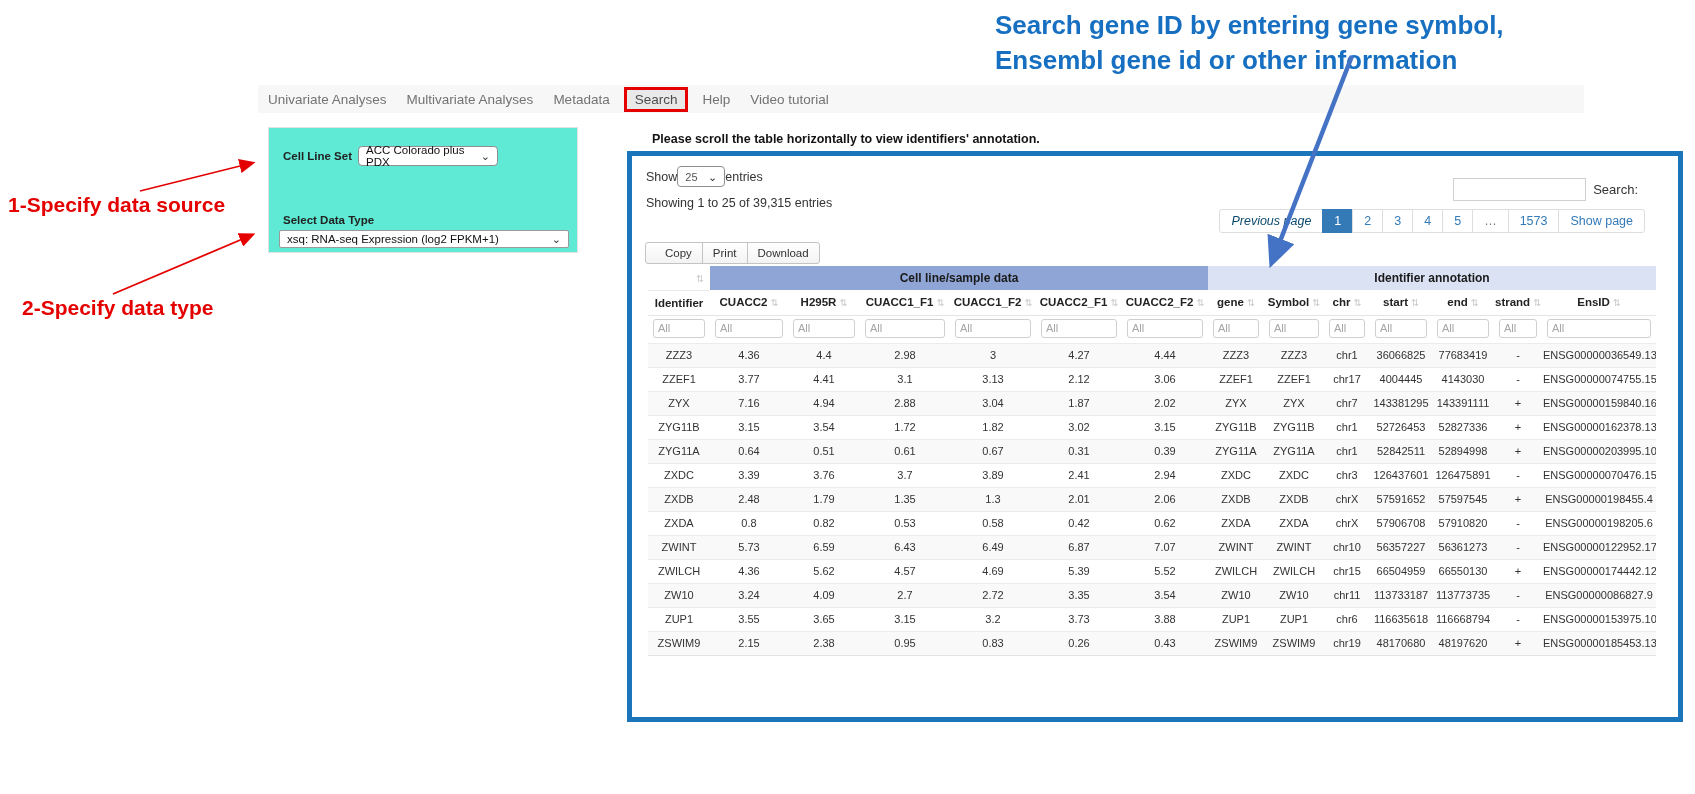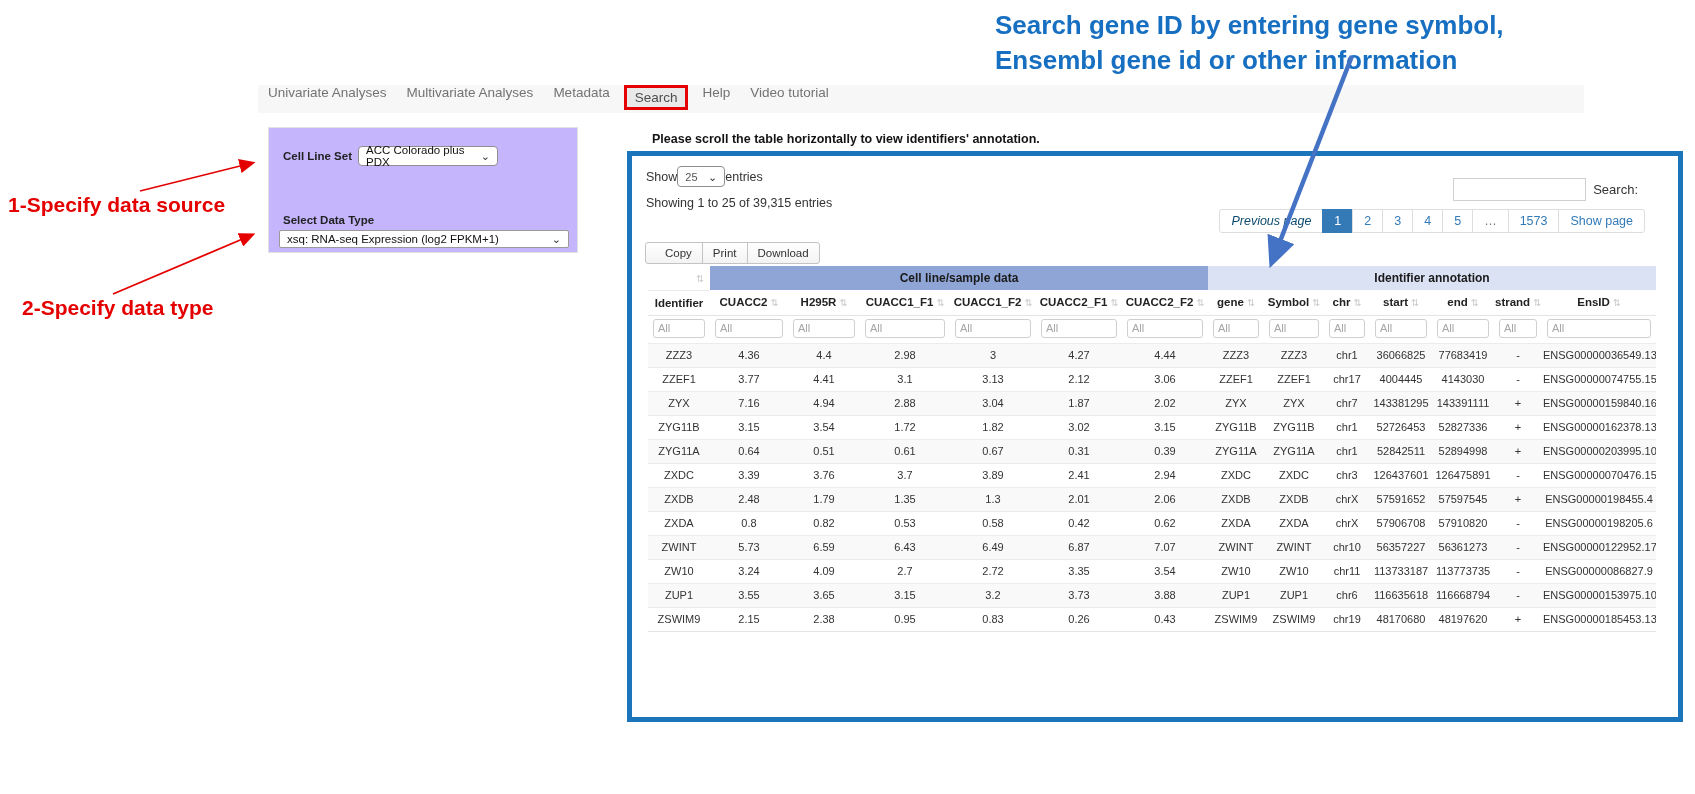--- a/index.html
+++ b/index.html
@@ -10,26 +10,26 @@
   }
 
   
   #arrow-layer { position:absolute; left:0; top:0; width:1695px; height:794px; pointer-events:none; z-index:30; }
   .blue-note { position:absolute; left:995px; top:8px; width:600px; color:#176fc1; font-weight:bold; font-size:26px; line-height:35px; z-index:20; }
   .red-note { position:absolute; color:#e50000; font-weight:bold; font-size:21px; z-index:20; }
   #red-note-1 { left:8px; top:193px; }
   #red-note-2 { left:22px; top:296px; }
 
   
-  .nav-bar { position:absolute; left:258px; top:85px; width:1326px; height:28px; background:#f7f7f7; display:flex; align-items:flex-start; font-size:13.5px; color:#737373; z-index:5; }
+  .nav-bar { position:absolute; left:258px; top:85px; width:1326px; height:28px; background:#f7f7f7; display:flex; align-items:center; font-size:13.5px; color:#737373; z-index:5; }
   .nav-item { padding:0 10px; cursor:default; white-space:nowrap; }
   .nav-item.active { background:#e9e9e9; border:3px solid #e50000; padding:2px 8px; margin:0 4px; color:#4d4d4d; }
 
   
-  .left-panel { position:absolute; left:268px; top:127px; width:310px; height:126px; background:#c4b5fd; border:1px solid #e2e2e2; font-size:11.5px; z-index:5; }
+  .left-panel { position:absolute; left:268px; top:127px; width:310px; height:126px; background:#5eead4; border:1px solid #e2e2e2; font-size:11.5px; z-index:5; }
   .panel-row1 { position:absolute; left:14px; top:18px; display:flex; align-items:center; }
   .panel-label { font-weight:bold; color:#222; white-space:nowrap; }
   .fake-select { background:#fff; border:1px solid #8e8e8e; border-radius:4px; display:flex; align-items:center; justify-content:space-between; padding:2px 7px; color:#111; cursor:default; }
   #cell-line-select { margin-left:6px; width:140px; height:20px; }
   .panel-label2 { position:absolute; left:14px; top:86px; }
   #data-type-select { position:absolute; left:10px; top:102px; width:290px; height:18px; border-radius:2px; border:1px solid #9a9a9a; }
   .chev { color:#333; font-size:11px; line-height:8px; margin-left:6px; }
 
   
   .scroll-note { position:absolute; left:652px; top:132px; font-size:12.5px; font-weight:bold; color:#141414; z-index:5; }
@@ -348,20 +348,36 @@
           <td>7.07</td>
           <td>ZWINT</td>
           <td>ZWINT</td>
           <td>chr10</td>
           <td>56357227</td>
           <td>56361273</td>
           <td>-</td>
           <td>ENSG00000122952.17</td>
         </tr>
         <tr>
+          <td>ZWILCH</td>
+          <td>4.36</td>
+          <td>5.62</td>
+          <td>4.57</td>
+          <td>4.69</td>
+          <td>5.39</td>
+          <td>5.52</td>
+          <td>ZWILCH</td>
+          <td>ZWILCH</td>
+          <td>chr15</td>
+          <td>66504959</td>
+          <td>66550130</td>
+          <td>+</td>
+          <td>ENSG00000174442.12</td>
+        </tr>
+        <tr>
           <td>ZW10</td>
           <td>3.24</td>
           <td>4.09</td>
           <td>2.7</td>
           <td>2.72</td>
           <td>3.35</td>
           <td>3.54</td>
           <td>ZW10</td>
           <td>ZW10</td>
           <td>chr11</td>

